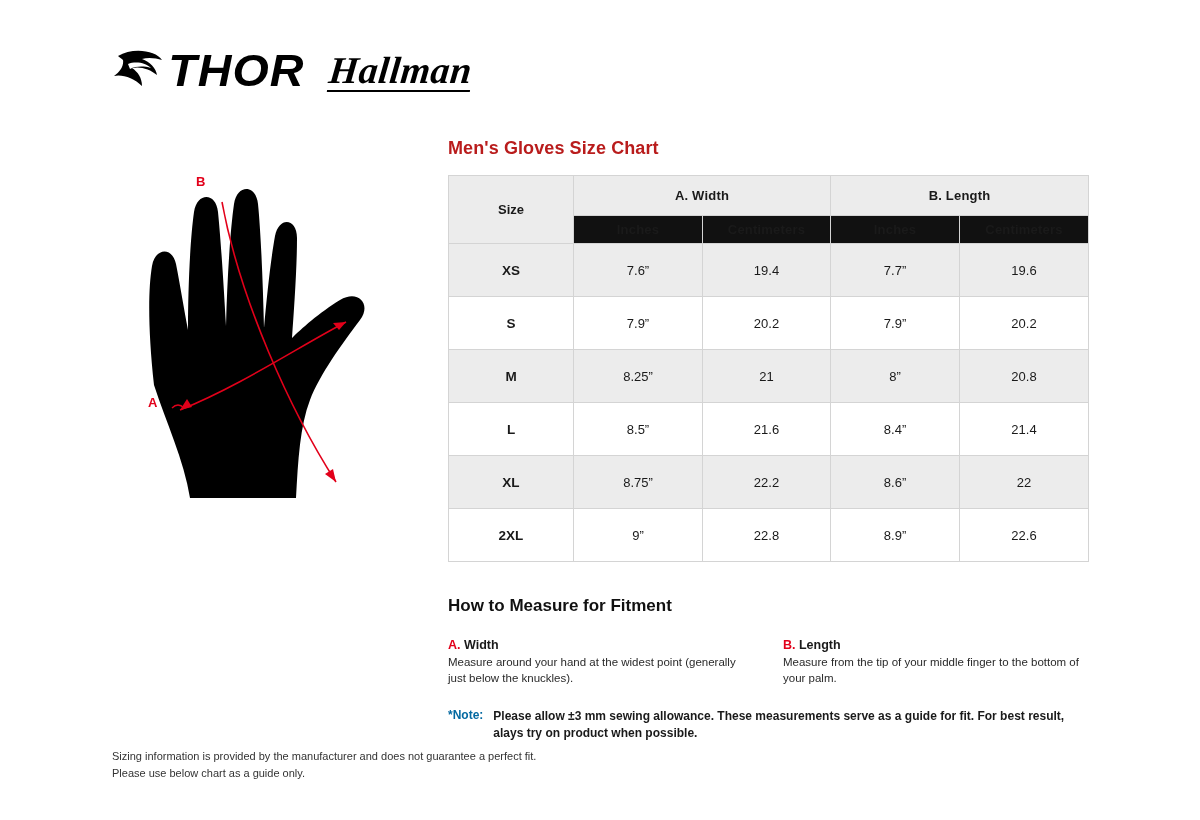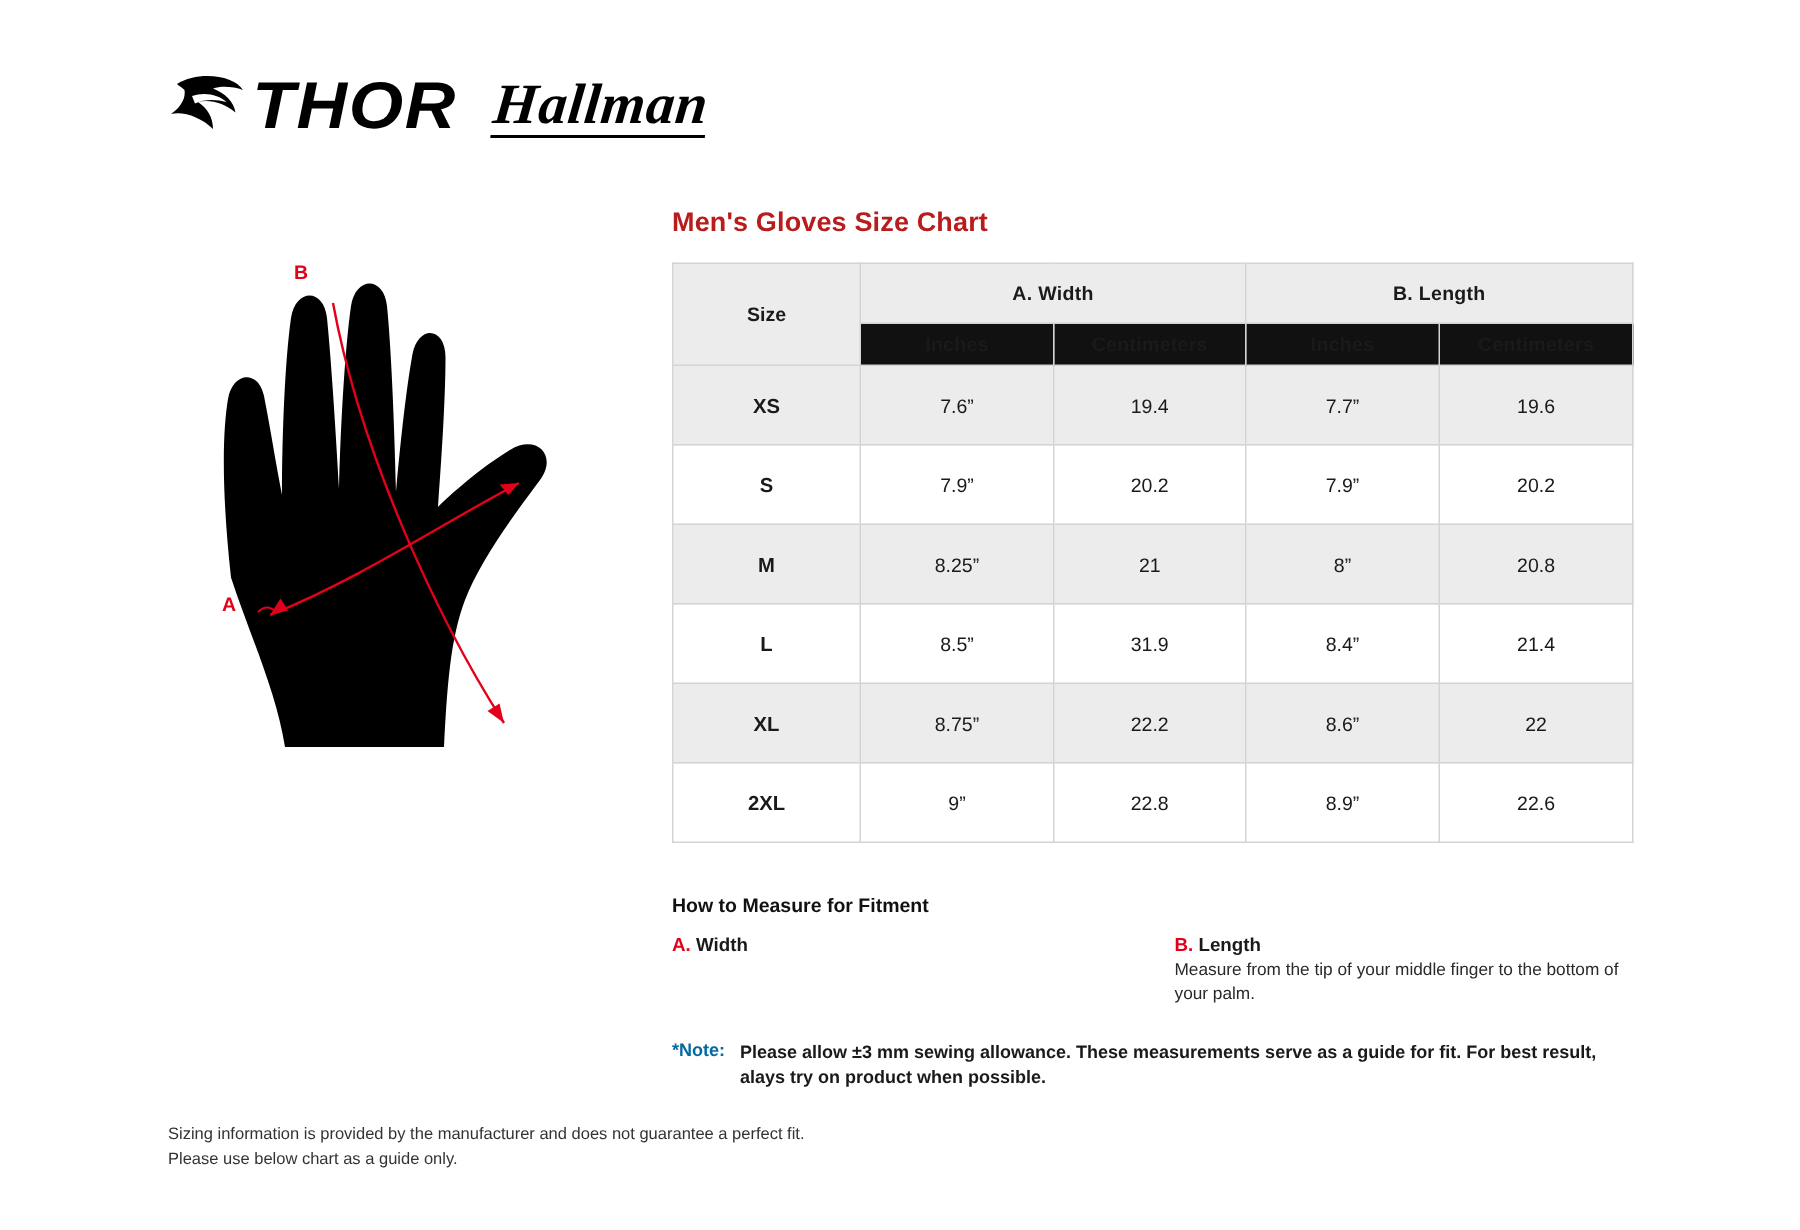--- a/index.html
+++ b/index.html
@@ -130,23 +130,23 @@
   tbody tr td.size-cell {
     font-weight: bold;
     font-size: 13.5px;
   }
 
   
   #how-to {
     margin-top: 34px;
   }
   h2.howto-title {
-    font-size: 13px;
-    font-weight: bold;
-    margin: 0 0 12px 0;
+    font-size: 17px;
+    font-weight: bold;
+    margin: 0 0 22px 0;
     color: #111;
   }
   .howto-cols {
     display: flex;
     gap: 30px;
   }
   .howto-col {
     width: 305px;
   }
   .howto-head {
@@ -283,21 +283,21 @@
       <tr class="shaded">
         <td class="size-cell">M</td>
         <td>8.25”</td>
         <td>21</td>
         <td>8”</td>
         <td>20.8</td>
       </tr>
       <tr>
         <td class="size-cell">L</td>
         <td>8.5”</td>
-        <td>31.9</td>
+        <td>21.6</td>
         <td>8.4”</td>
         <td>21.4</td>
       </tr>
       <tr class="shaded">
         <td class="size-cell">XL</td>
         <td>8.75”</td>
         <td>22.2</td>
         <td>8.6”</td>
         <td>22</td>
       </tr>
@@ -312,20 +312,21 @@
   </table>
 
   <div id="how-to">
     <h2 class="howto-title">How to Measure for Fitment</h2>
     <div class="howto-cols">
       <div class="howto-col">
         <div class="howto-head">
           <span class="letter">A.</span>
           <span>Width</span>
         </div>
+        <div class="howto-body">Measure around your hand at the widest point (generally just below the knuckles).</div>
       </div>
       <div class="howto-col">
         <div class="howto-head">
           <span class="letter">B.</span>
           <span>Length</span>
         </div>
         <div class="howto-body">Measure from the tip of your middle finger to the bottom of your palm.</div>
       </div>
     </div>
 

